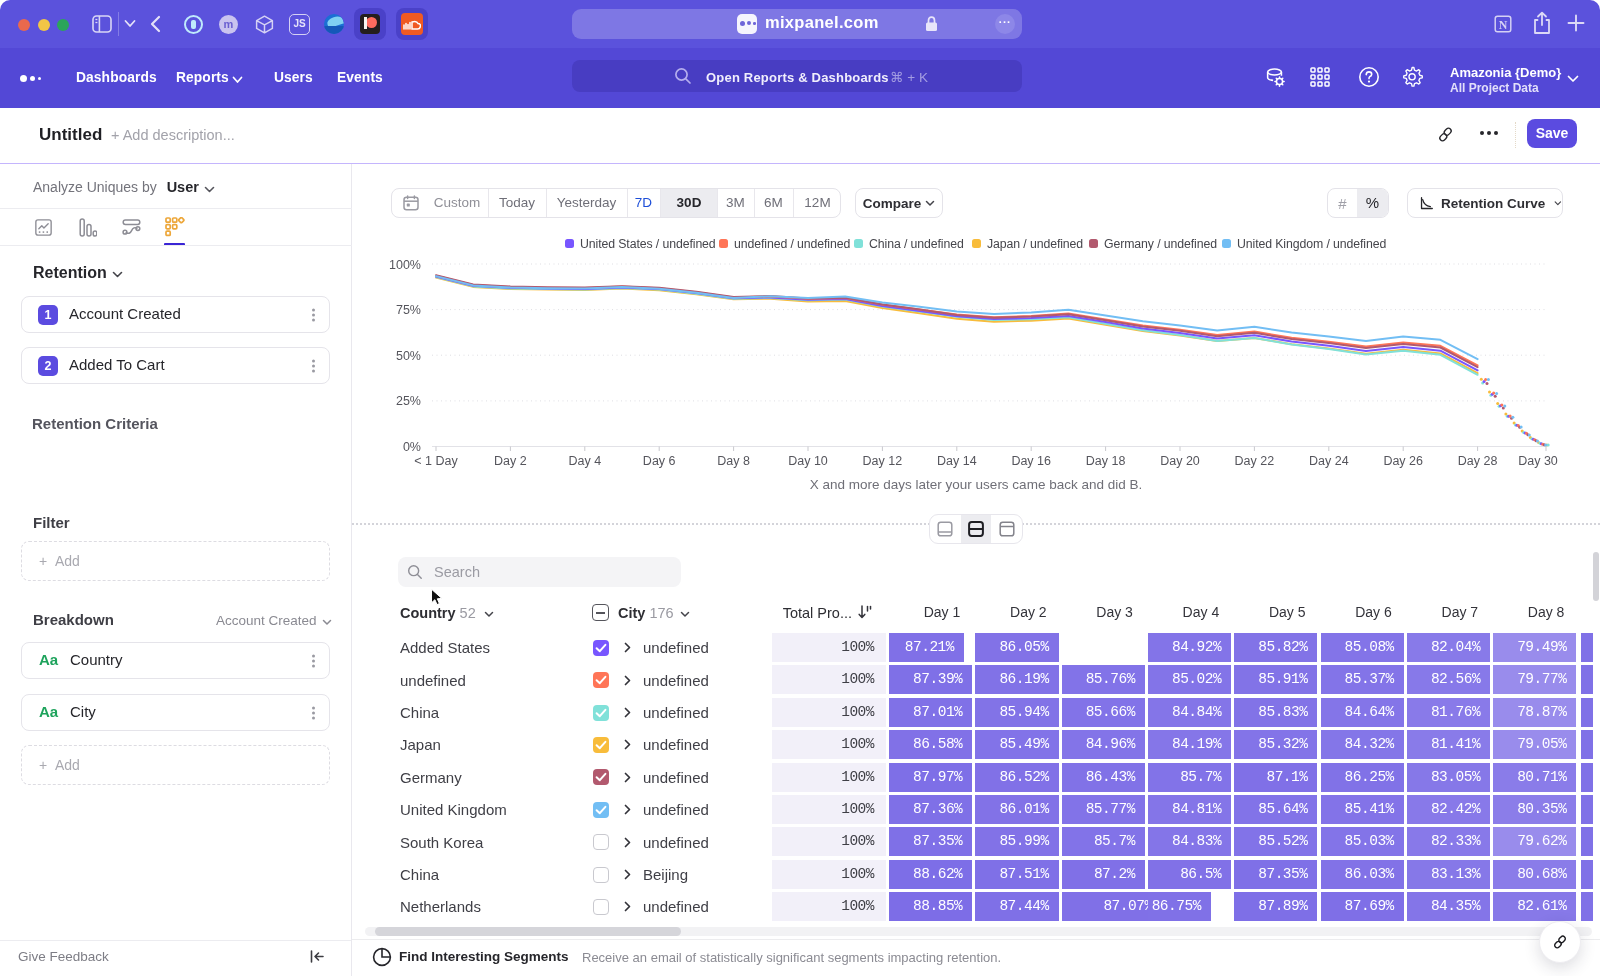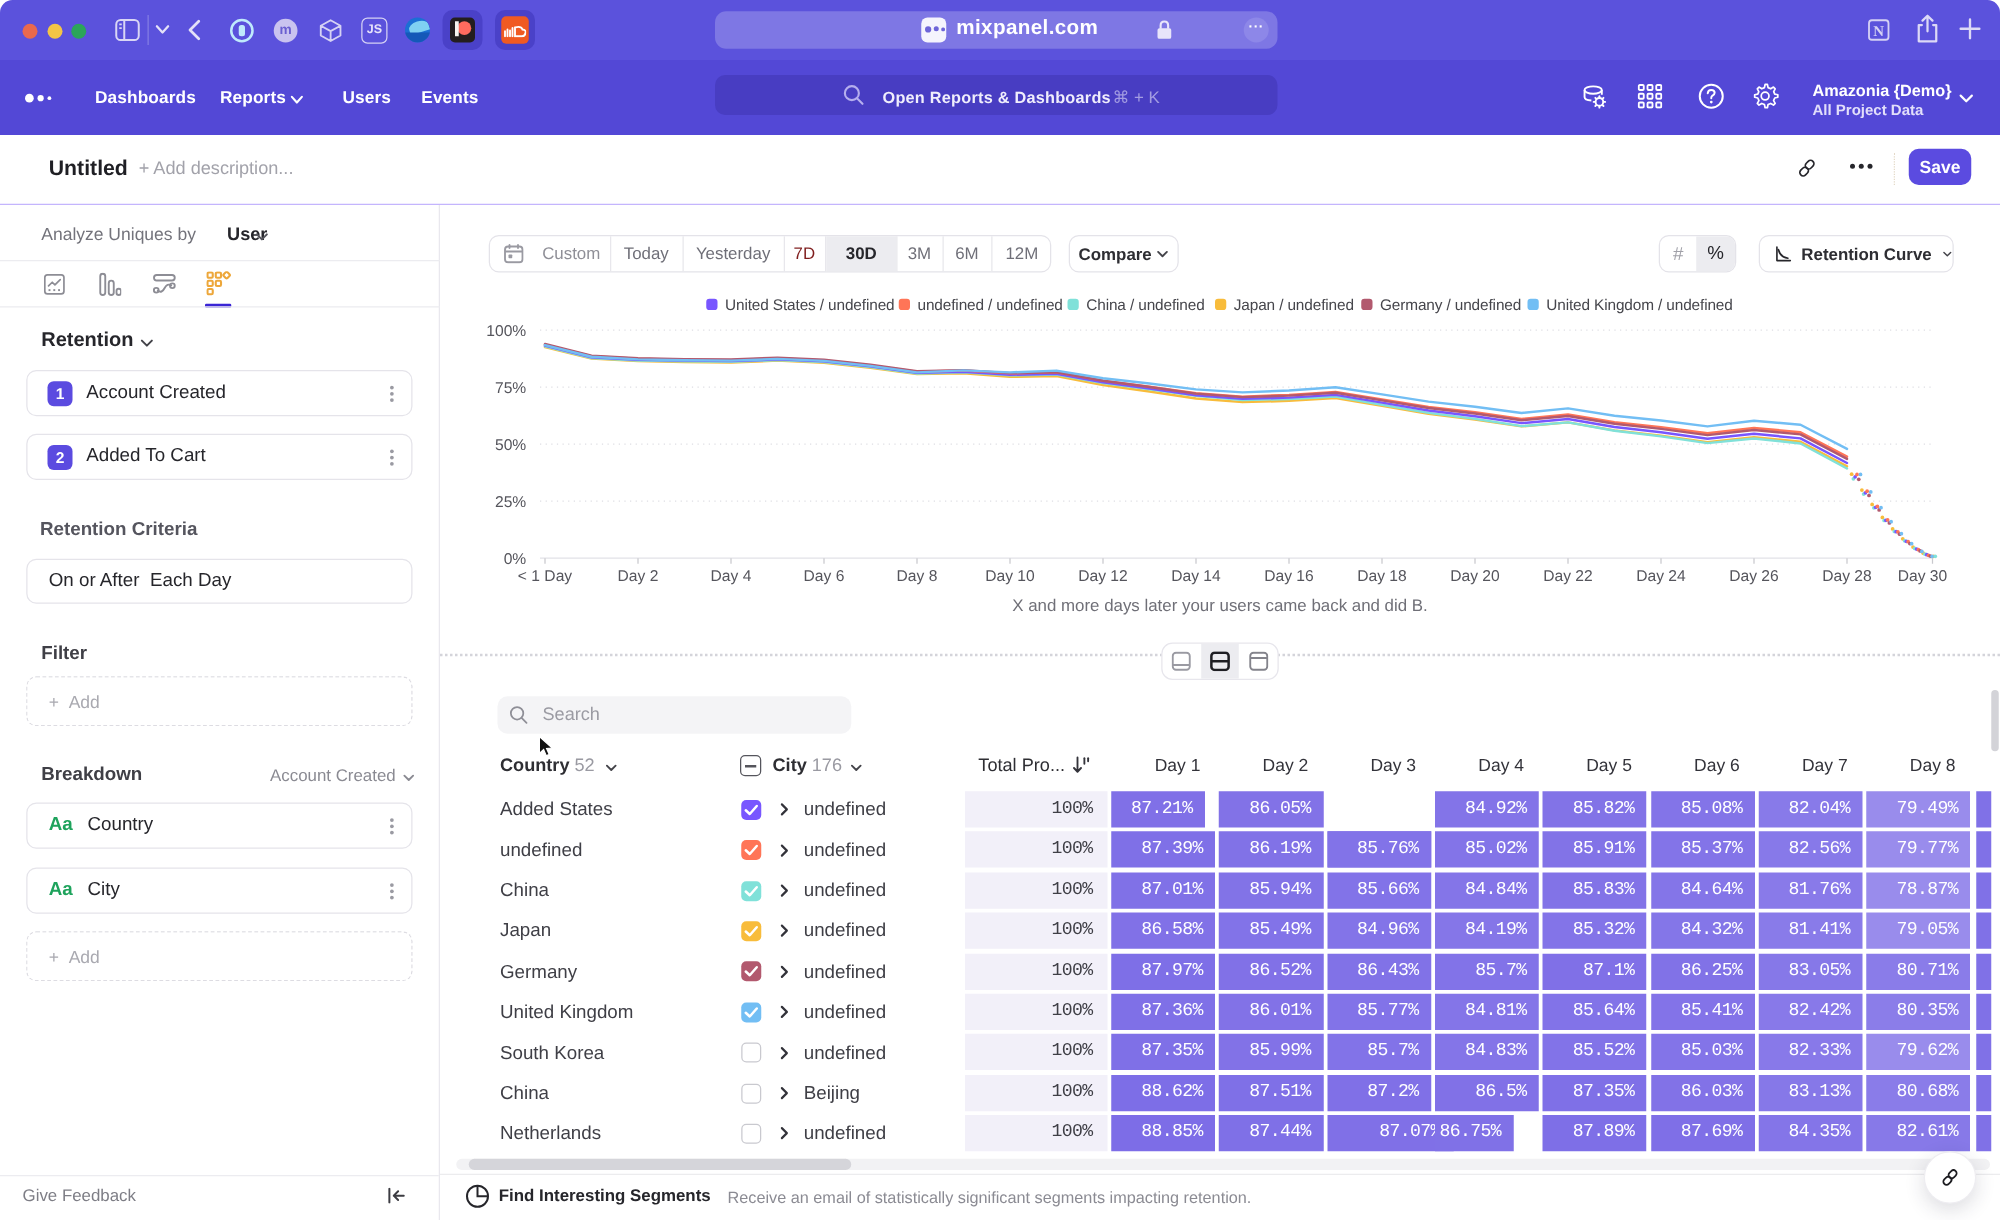--- a/index.html
+++ b/index.html
@@ -184,21 +184,21 @@
     </svg>
     <div class="abs" style="left:1480px;top:23px;width:4px;height:4px;border-radius:50%;background:#26262b;"></div>
     <div class="abs" style="left:1487px;top:23px;width:4px;height:4px;border-radius:50%;background:#26262b;"></div>
     <div class="abs" style="left:1494px;top:23px;width:4px;height:4px;border-radius:50%;background:#26262b;"></div>
     <div class="abs" style="left:1515px;top:14px;width:1px;height:26px;border-left:1px dotted #e4d9c8;"></div>
     <div class="abs" style="left:1527px;top:11px;width:50px;height:29px;border-radius:8px;background:#5b4be0;color:#fff;font-size:14px;font-weight:700;text-align:center;line-height:29px;">Save</div>
   </div>
 
   <div id="sidebar">
     <div class="abs" style="left:33px;top:15px;font-size:14px;color:#73737b;">Analyze Uniques by
-      <span style="color:#26262b;font-weight:700;margin-left:21px;font-size:14.5px;">User</span></div>
+      <span style="color:#26262b;font-weight:700;margin-left:6px;font-size:14.5px;">User</span></div>
     <svg class="abs" style="left:204px;top:22px" width="11" height="8" viewBox="0 0 11 8">
       <path d="M1.5 1.5 L5.5 5.5 L9.5 1.5" fill="none" stroke="#55555c" stroke-width="1.6" stroke-linecap="round" stroke-linejoin="round"></path>
     </svg>
     <div class="abs" style="left:0;top:44px;width:352px;height:1px;background:#ececf0;"></div>
     
     <svg class="abs" style="left:35px;top:55px" width="17" height="17" viewBox="0 0 20 20">
       <rect x="1" y="1" width="18" height="18" rx="2.5" fill="none" stroke="#8d8d95" stroke-width="1.6"></rect>
       <path d="M4.5 11.5 L8 8 L10.5 10.5 L15.5 5.5" fill="none" stroke="#8d8d95" stroke-width="1.6" stroke-linecap="round" stroke-linejoin="round"></path>
       <g fill="#8d8d95">
           <rect x="4.5" y="14.5" width="1.8" height="1.8"></rect>
@@ -249,24 +249,20 @@
       <div class="abs" style="left:16px;top:8px;width:20px;height:20px;border-radius:5px;background:#5b4be0;color:#fff;font-size:12.5px;font-weight:700;text-align:center;line-height:20px;">2</div>
       <div class="abs" style="left:47px;top:8px;font-size:15px;color:#26262b;">Added To Cart</div>
       <div class="dots3">
           <i></i>
           <i></i>
           <i></i>
         </div>
     </div>
 
     <div class="abs" style="left:32px;top:251px;font-size:15px;font-weight:700;color:#55555e;">Retention Criteria</div>
-    <div class="scard" style="top:283px;height:36px;">
-      <div class="abs" style="left:17px;top:8px;font-size:15px;color:#26262b;">On or After</div>
-      <div class="abs" style="left:98px;top:8px;font-size:15px;color:#26262b;">Each Day</div>
-    </div>
 
     <div class="abs" style="left:33px;top:350px;font-size:15px;font-weight:700;color:#3f3f46;">Filter</div>
     <div class="addbox" style="top:377px;">+&nbsp;&nbsp;Add</div>
 
     <div class="abs" style="left:33px;top:447px;font-size:15px;font-weight:700;color:#3f3f46;">Breakdown</div>
     <div class="abs" style="left:216px;top:449px;font-size:13.5px;color:#8a8a92;">Account Created</div>
     <svg class="abs" style="left:322px;top:455px" width="10" height="7" viewBox="0 0 10 7">
       <path d="M1.5 1.5 L5 5 L8.5 1.5" fill="none" stroke="#8a8a92" stroke-width="1.5" stroke-linecap="round" stroke-linejoin="round"></path>
     </svg>
     <div class="scard" style="top:478px;height:37px;">
@@ -404,21 +400,21 @@
       <line x1="4.6" y1="1" x2="4.6" y2="3.4" stroke="#9a9aa2" stroke-width="1.5" stroke-linecap="round"></line>
       <line x1="11.4" y1="1" x2="11.4" y2="3.4" stroke="#9a9aa2" stroke-width="1.5" stroke-linecap="round"></line>
       <rect x="3.8" y="8.6" width="3" height="3" rx="0.6" fill="#9a9aa2"></rect>
     </svg>
     <div class="abs" style="left:34px;top:0;width:62px;text-align:center;line-height:28px;color:#8f8f97;">Custom</div>
     <div class="abs" style="left:96px;top:0;width:1px;height:28px;background:#e8e7ec;"></div>
     <div class="abs" style="left:96px;top:0;width:58px;text-align:center;line-height:28px;color:#6f6f78;">Today</div>
     <div class="abs" style="left:154px;top:0;width:1px;height:28px;background:#e8e7ec;"></div>
     <div class="abs" style="left:154px;top:0;width:81px;text-align:center;line-height:28px;color:#6f6f78;">Yesterday</div>
     <div class="abs" style="left:235px;top:0;width:1px;height:28px;background:#e8e7ec;"></div>
-    <div class="abs" style="left:235px;top:0;width:33px;text-align:center;line-height:28px;color:#7f1d1d;">7D</div>
+    <div class="abs" style="left:235px;top:0;width:33px;text-align:center;line-height:28px;color:#1d4ed8;">7D</div>
     <div class="abs" style="left:268px;top:0;width:1px;height:28px;background:#e8e7ec;"></div>
     <div class="abs" style="left:269px;top:0;width:56px;text-align:center;line-height:28px;background:#ececf0;color:#26262b;font-weight:700;">30D</div>
     <div class="abs" style="left:325px;top:0;width:1px;height:28px;background:#e8e7ec;"></div>
     <div class="abs" style="left:325px;top:0;width:37px;text-align:center;line-height:28px;color:#6f6f78;">3M</div>
     <div class="abs" style="left:362px;top:0;width:1px;height:28px;background:#e8e7ec;"></div>
     <div class="abs" style="left:362px;top:0;width:39px;text-align:center;line-height:28px;color:#6f6f78;">6M</div>
     <div class="abs" style="left:401px;top:0;width:1px;height:28px;background:#e8e7ec;"></div>
     <div class="abs" style="left:401px;top:0;width:49px;text-align:center;line-height:28px;color:#6f6f78;">12M</div>
   </div>
   <div class="tbtn" style="left:855px;top:188px;width:88px;justify-content:center;font-weight:700;color:#2e2e33;">Compare&nbsp;

